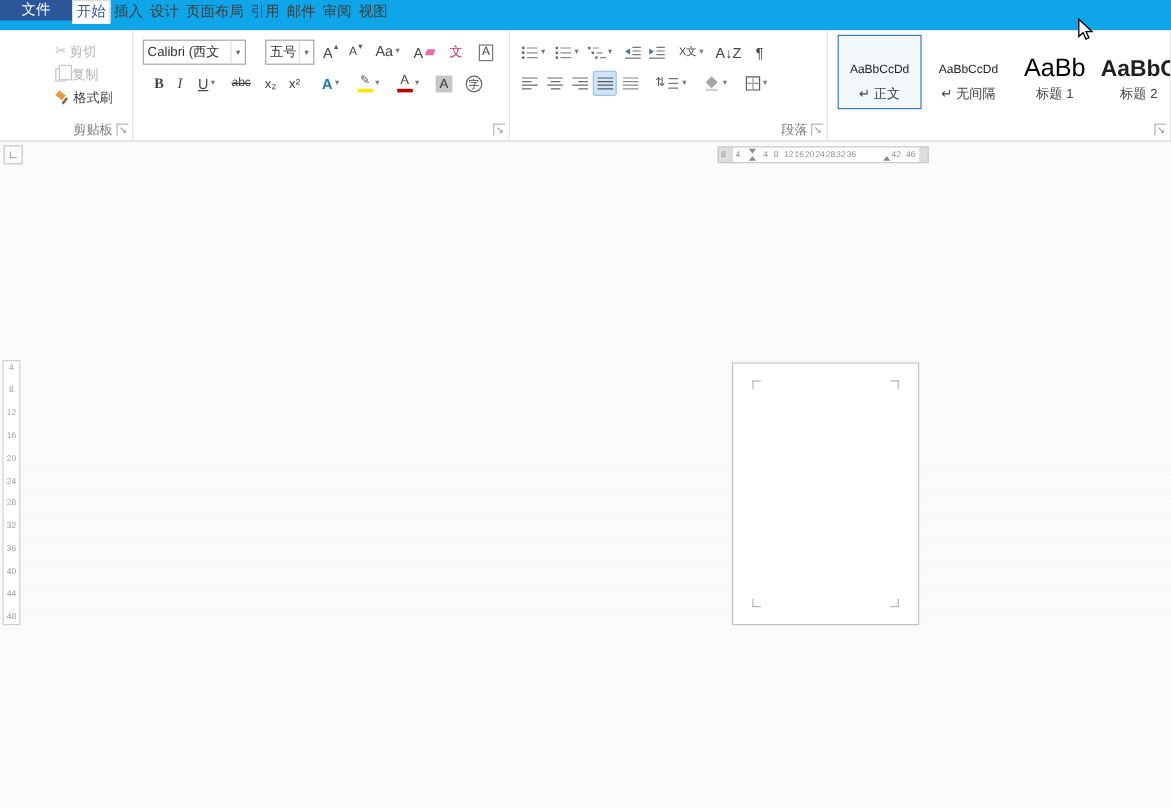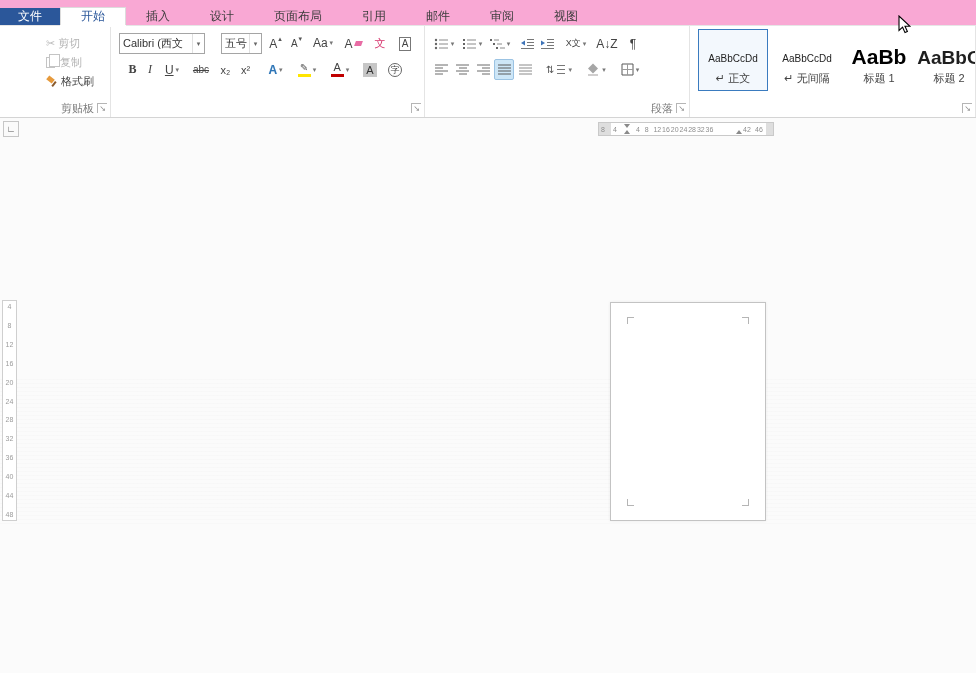--- a/index.html
+++ b/index.html
@@ -1,23 +1,23 @@
 <!DOCTYPE html>
 <html><head>
 <meta charset="utf-8">
 <style>
   *{box-sizing:border-box;margin:0;padding:0}
   html,body{width:976px;height:673px;overflow:hidden}
   body{font-family:"Liberation Sans","DejaVu Sans",sans-serif;background:#fafafa;-webkit-font-smoothing:antialiased}
   #app{position:relative;width:976px;height:673px;background:#fbfbfb;overflow:hidden}
 
   
-  #tabbar{position:absolute;top:0;left:0;width:100%;height:25px;background:#f9a8d4;display:flex;align-items:flex-end;font-size:12px;z-index:8}
+  #tabbar{position:absolute;top:0;left:0;width:100%;height:25px;background:#0ea5e9;display:flex;align-items:flex-start;font-size:12px;z-index:8}
   #file-tab{background:#2b579a;color:#fff;display:flex;align-items:center;padding:0 18px;cursor:pointer}
-  .tab{display:flex;align-items:center;padding:0 20px;color:#3d3d3d;cursor:pointer;position:relative}
+  .tab{display:flex;align-items:center;padding:0 3px;color:#3d3d3d;cursor:pointer;position:relative}
   .tab.active{background:#fff;color:#2b579a;border:1px solid #dcdcdc;border-bottom:none;box-shadow:0 2px 0 #fff;z-index:9}
 
   
   #ribbon{position:absolute;top:25px;left:0;width:100%;height:93px;background:#fff;border-top:1px solid #e6e6e6;border-bottom:1px solid #d4d4d4;z-index:7}
   .group{position:absolute;top:0;height:91px;border-right:1px solid #e4e4e4}
   .group-label{position:absolute;bottom:1px;left:0;right:16px;text-align:right;font-size:11px;color:#7b7b7b;pointer-events:none}
   .launcher{position:absolute;right:3px;bottom:4px;width:10px;height:10px;font-size:8px;color:#8c8c8c;border-left:1px solid #b5b5b5;border-top:1px solid #b5b5b5;line-height:10px;text-align:center;cursor:pointer}
   .btn{position:absolute;display:flex;align-items:center;justify-content:center;height:21px;font-size:12px;color:#444;cursor:pointer;border-radius:2px}
   .dd{font-size:7px;color:#777;margin-left:2px;line-height:1}
   .sup-mark{font-size:7px;color:#555;margin-left:1px;margin-top:-9px}
@@ -57,21 +57,21 @@
 
   
   .active-btn{background:#cde6f7;border:1px solid #9bc3e3}
   .tiny-txt{font-size:12px;color:#444;line-height:1}
   .pmark{font-size:12px;color:#444}
 
   
   .style-item{position:absolute;top:3px;height:62px;display:flex;flex-direction:column;align-items:center;justify-content:flex-end;padding-bottom:4px;cursor:pointer;border:1px solid transparent;background:#fff}
   .style-item.selected{border:1px solid #3a7bbf;background:#f3f8fd}
   .preview-body{font-size:10px;color:#222;margin-bottom:7px;white-space:nowrap}
-  .preview-h1{font-size:21px;font-weight:bold;color:#000;margin-bottom:2px;white-space:nowrap}
+  .preview-h1{font-size:21px;font-weight:normal;color:#000;margin-bottom:2px;white-space:nowrap}
   .preview-h2{font-size:19px;font-weight:600;color:#1f1f1f;margin-bottom:2px;white-space:nowrap}
   .style-name{font-size:11px;color:#444;white-space:nowrap}
 
   
   #tabsel{position:absolute;left:3px;top:121px;width:16px;height:16px;background:#fafafa;border:1px solid #c6c6c6;font-size:9px;color:#555;display:flex;align-items:center;justify-content:center;z-index:4;cursor:pointer}
   #hruler{position:absolute;left:598px;top:122px;width:176px;height:14px;background:#dedede;border:1px solid #c9c9c9;z-index:4}
   #hruler .page-span{position:absolute;left:12px;top:0;width:155px;height:12px;background:#fff}
   .hnum{position:absolute;top:3px;font-size:7px;color:#8e8e8e;line-height:1}
   .ind-first{position:absolute;left:25px;top:1px;width:0;height:0;border-left:3px solid transparent;border-right:3px solid transparent;border-top:4px solid #8a8a8a}
   .ind-hang{position:absolute;left:25px;bottom:1px;width:0;height:0;border-left:3px solid transparent;border-right:3px solid transparent;border-bottom:4px solid #8a8a8a}

